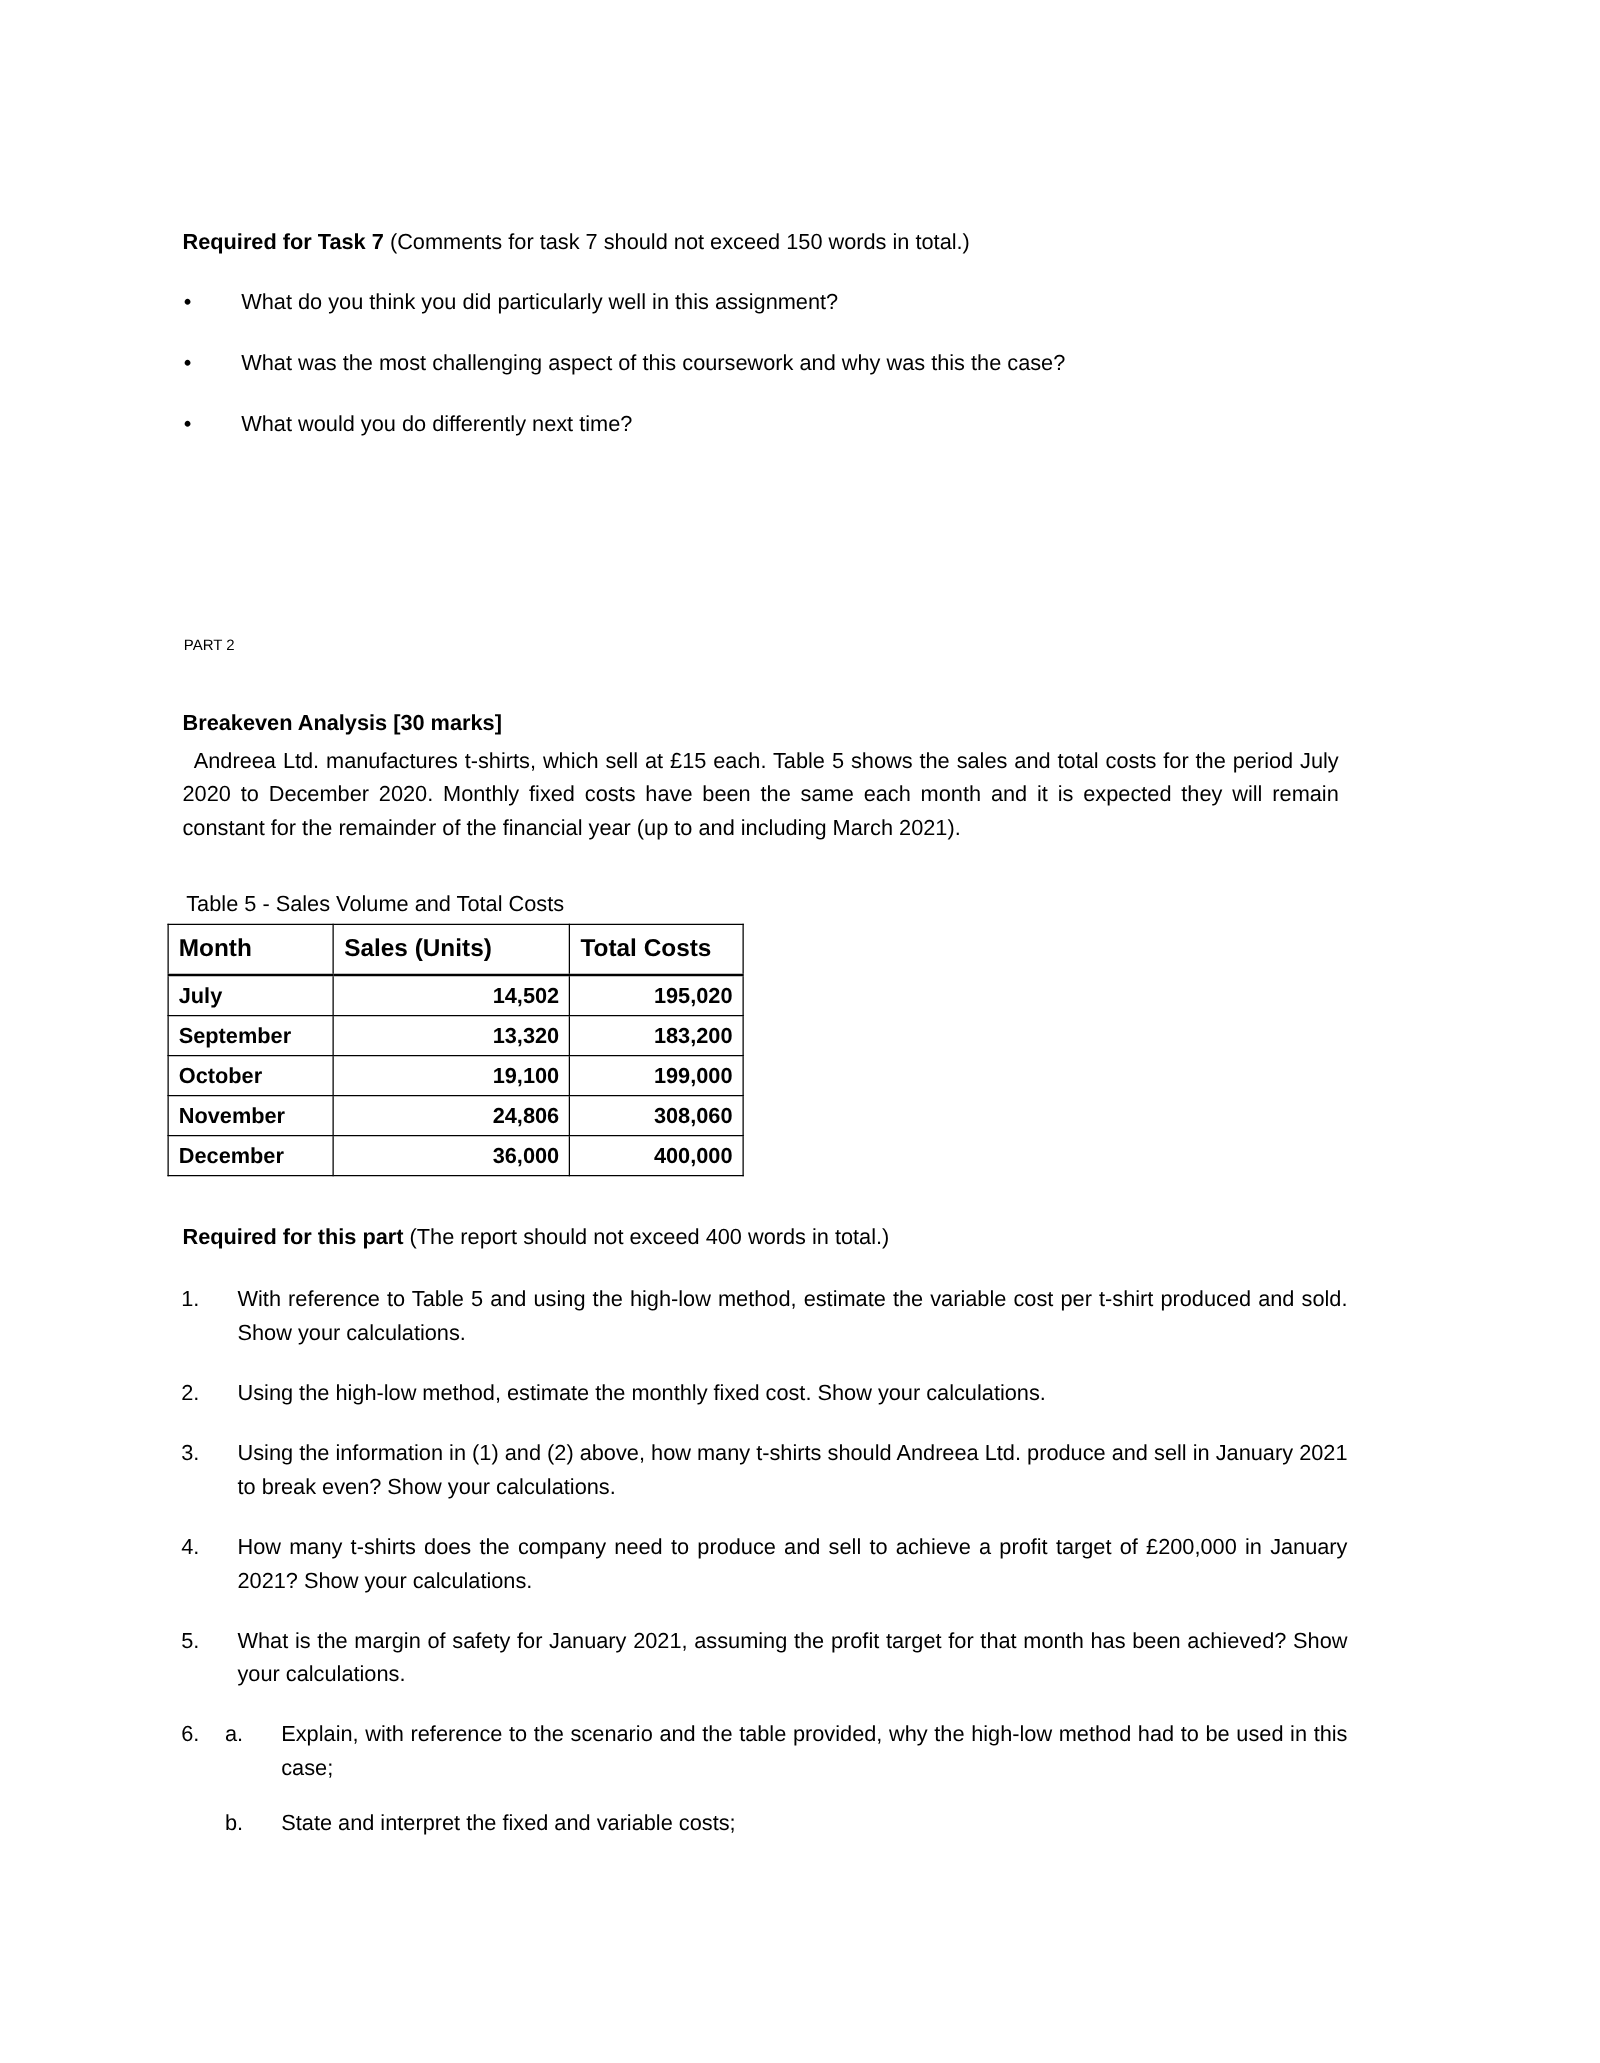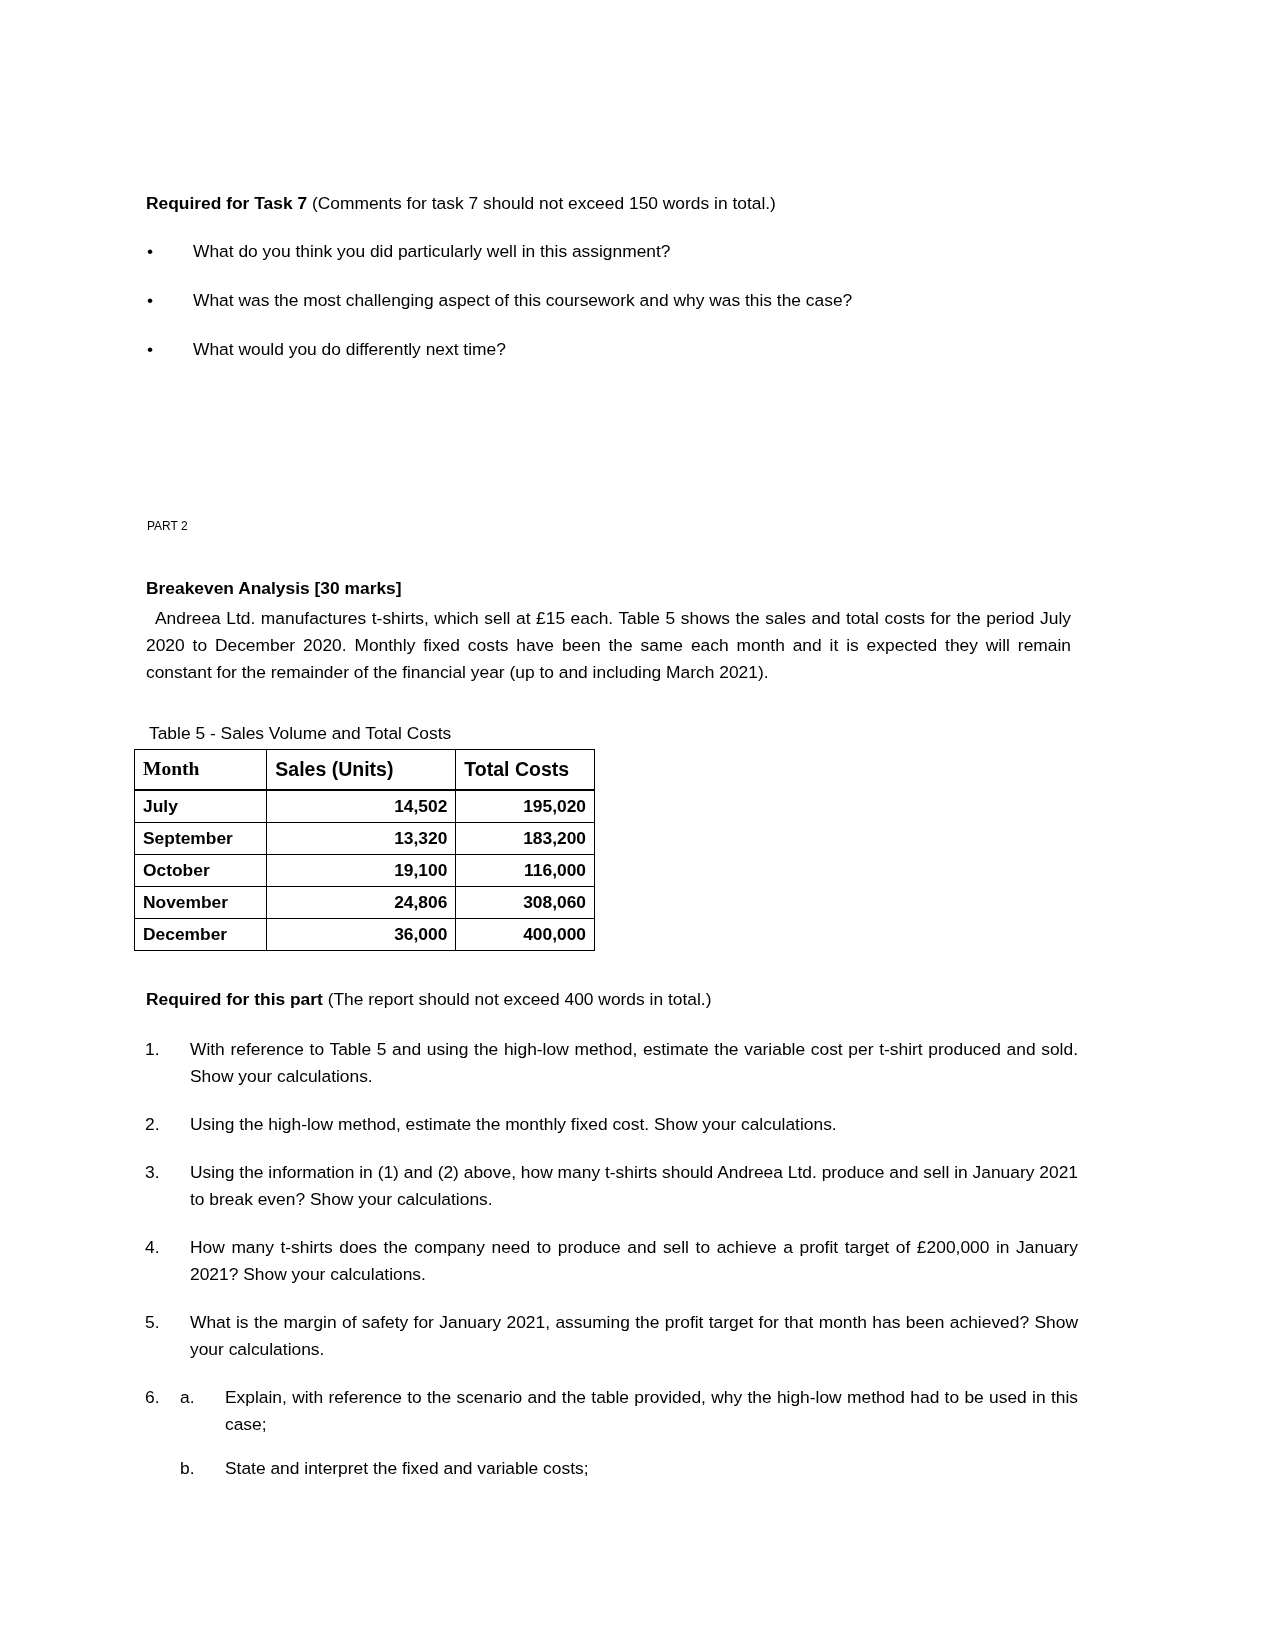--- a/index.html
+++ b/index.html
@@ -19,21 +19,21 @@
   .page {
     position: relative;
     width: 1280px;
     height: 1650px;
     background: #ffffff;
   }
 
   .content {
     position: absolute;
     left: 133px;
-    top: 190px;
+    top: 180px;
     width: 950px;
   }
 
   
   .para {
     font-size: 17.4px;
     line-height: 27px;
     text-align: justify;
     margin: 0;
   }
@@ -104,21 +104,21 @@
     table-layout: fixed;
   }
   table.data-table th,
   table.data-table td {
     border: 1.6px solid #000000;
     font-size: 17.4px;
     font-weight: bold;
     padding: 5px 8px;
     height: 20px;
   }
-  table.data-table th.th-month { width: 126px; text-align: left; font-family: Liberation Serif, serif; }
+  table.data-table th.th-month { width: 126px; text-align: left; }
   table.data-table th.th-sales { width: 180px; text-align: left; }
   table.data-table th.th-costs { width: 132px; text-align: left; }
   table.data-table th {
     font-size: 19.5px;
     height: 40px;
     border-bottom-width: 2.6px;
   }
   table.data-table td.c-month { text-align: left; }
   table.data-table td.c-num { text-align: right; }
 
@@ -212,21 +212,21 @@
           <td class="c-num">195,020</td>
         </tr>
         <tr>
           <td class="c-month">September</td>
           <td class="c-num">13,320</td>
           <td class="c-num">183,200</td>
         </tr>
         <tr>
           <td class="c-month">October</td>
           <td class="c-num">19,100</td>
-          <td class="c-num">116,000</td>
+          <td class="c-num">199,000</td>
         </tr>
         <tr>
           <td class="c-month">November</td>
           <td class="c-num">24,806</td>
           <td class="c-num">308,060</td>
         </tr>
         <tr>
           <td class="c-month">December</td>
           <td class="c-num">36,000</td>
           <td class="c-num">400,000</td>

